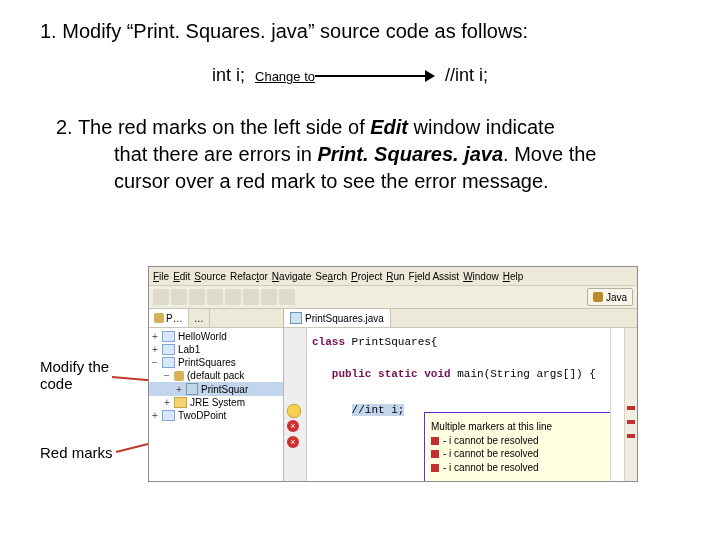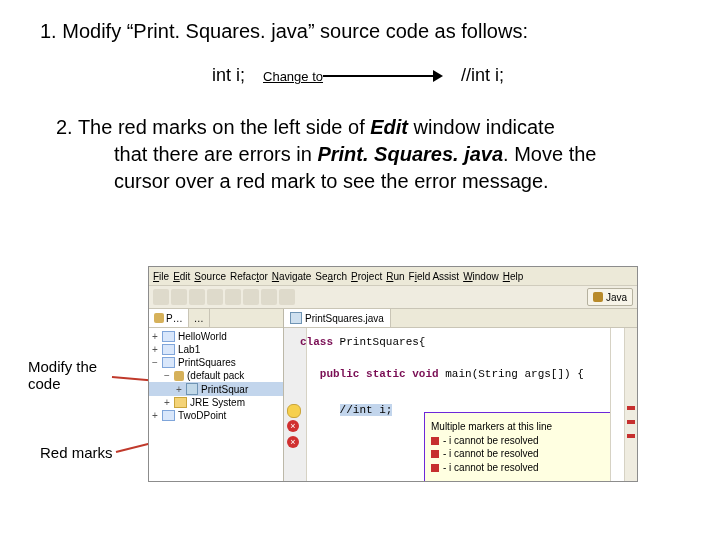--- a/index.html
+++ b/index.html
@@ -1,20 +1,20 @@
 <!DOCTYPE html>
 <html><head>
 <meta charset="utf-8">
 <style>
   body{margin:0;font-family:Arial,Helvetica,sans-serif;background:#fff;color:#000}
   .page{width:720px;height:540px;position:relative;box-sizing:border-box;padding:18px 40px 0 40px}
   .step{font-size:20px;margin:0 0 20px 0;line-height:1.35}
   .step2{font-size:20px;margin:0 0 8px 16px;line-height:1.35}
   .step .indent,.step2 .indent{padding-left:58px;display:block}
-  .codechange{display:flex;align-items:center;gap:18px;margin:0 0 28px 172px}
+  .codechange{display:flex;align-items:center;gap:10px;margin:0 0 28px 172px}
   .codechange .code{font-size:18px}
   .arrowwrap{display:flex;flex-direction:row;align-items:center}
   .arrowlbl{font-size:13px;text-decoration:underline;margin-bottom:-2px}
   .arrowline{width:120px;height:14px;position:relative}
   .arrowline::before{content:"";position:absolute;left:0;top:6px;width:110px;height:2px;background:#000}
   .arrowline::after{content:"";position:absolute;right:0;top:1px;border-left:10px solid #000;border-top:6px solid transparent;border-bottom:6px solid transparent}
   em.b{font-weight:bold}
   em.bi{font-weight:bold;font-style:italic}
   .shotarea{position:absolute;left:0;top:266px;width:720px;height:230px}
   .shot{position:absolute;left:148px;top:0;width:488px;height:214px;border:1px solid #8c8c8c;background:#000000;font-size:10px;color:#000;overflow:hidden}
@@ -44,21 +44,21 @@
   .editor{flex:1;display:flex;flex-direction:column;background:#fff}
   .edtabs{height:18px;display:flex;background:#ece9d8;border-bottom:1px solid #c9c5b6}
   .edtabs .tab{font-size:10px;padding:2px 6px;border-right:1px solid #c9c5b6;display:flex;align-items:center;gap:3px}
   .edtabs .tab.sel{background:#fff}
   .edtabs .jfic{width:10px;height:10px;background:#cfe0ef;border:1px solid #6f94b4}
   .edbody{flex:1;position:relative;font-family:"Courier New",monospace;font-size:11px}
   .gutter{position:absolute;left:0;top:0;width:22px;height:100%;background:#eeeeee;border-right:1px solid #d6d2c4}
   .errmark{position:absolute;left:3px;width:12px;height:12px;background:#d03030;border-radius:6px}
   .errmark::after{content:"×";color:#fff;font:9px/12px Arial;display:block;text-align:center}
   .lightbulb{position:absolute;left:3px;width:12px;height:12px;background:#f6d04d;border-radius:6px;border:1px solid #caa53b}
-  .srcline{position:absolute;left:16px;white-space:pre}
+  .srcline{position:absolute;left:28px;white-space:pre}
   .kw{color:#7a0e54;font-weight:bold}
   .hlsel{background:#c2d5ec}
   .tooltip{position:absolute;left:140px;top:84px;width:212px;background:#ffffe1;border:1px solid #6d28d9;font:10px Arial;padding:7px 6px;line-height:1.35;box-shadow:1px 1px 0 rgba(0,0,0,.15)}
   .tooltip .redsq{display:inline-block;width:8px;height:8px;background:#c62f2f;margin:0 4px 0 0;vertical-align:middle}
   .overview{position:absolute;right:0;top:0;width:12px;height:100%;background:#efece0;border-left:1px solid #d6d2c4}
   .overview .m{position:absolute;left:2px;width:8px;height:4px;background:#c62f2f}
   .editor .rightsliver{position:absolute;right:12px;top:0;width:14px;height:100%;background:#fff;border-left:1px solid #d6d2c4}
   .annotL{position:absolute;font-size:15px;color:#000}
   .annotA{position:absolute}
   .circ{position:absolute;border:2px solid #c0392b;border-radius:50%}
@@ -86,21 +86,21 @@
   <p class="step2">
     <span>2. The red marks on the left side of </span><em class="b">Edit</em><span> window indicate</span>
     <span class="indent">
       <span>that there are errors in </span><em class="bi">Print. Squares. java</em><span>. Move the</span>
     </span>
     <span class="indent">cursor over a red mark to see the error message.</span>
   </p>
 
   <div class="shotarea">
 
-    <div class="annotL" style="left:28px;top:92px;white-space:pre-line">Modify the
+    <div class="annotL" style="left:40px;top:92px;white-space:pre-line">Modify the
 code</div>
     <div class="annotL" style="left:40px;top:178px">Red marks</div>
 
     <div class="circ" style="left:280px;top:113px;width:36px;height:36px"></div>
 
     <div class="annotA">
       <div class="aline" style="left:112px;top:110px;width:170px;transform:rotate(5deg)"></div>
       <div class="ahead" style="left:280px;top:120px;transform:rotate(5deg)"></div>
     </div>
     <div class="annotA">

